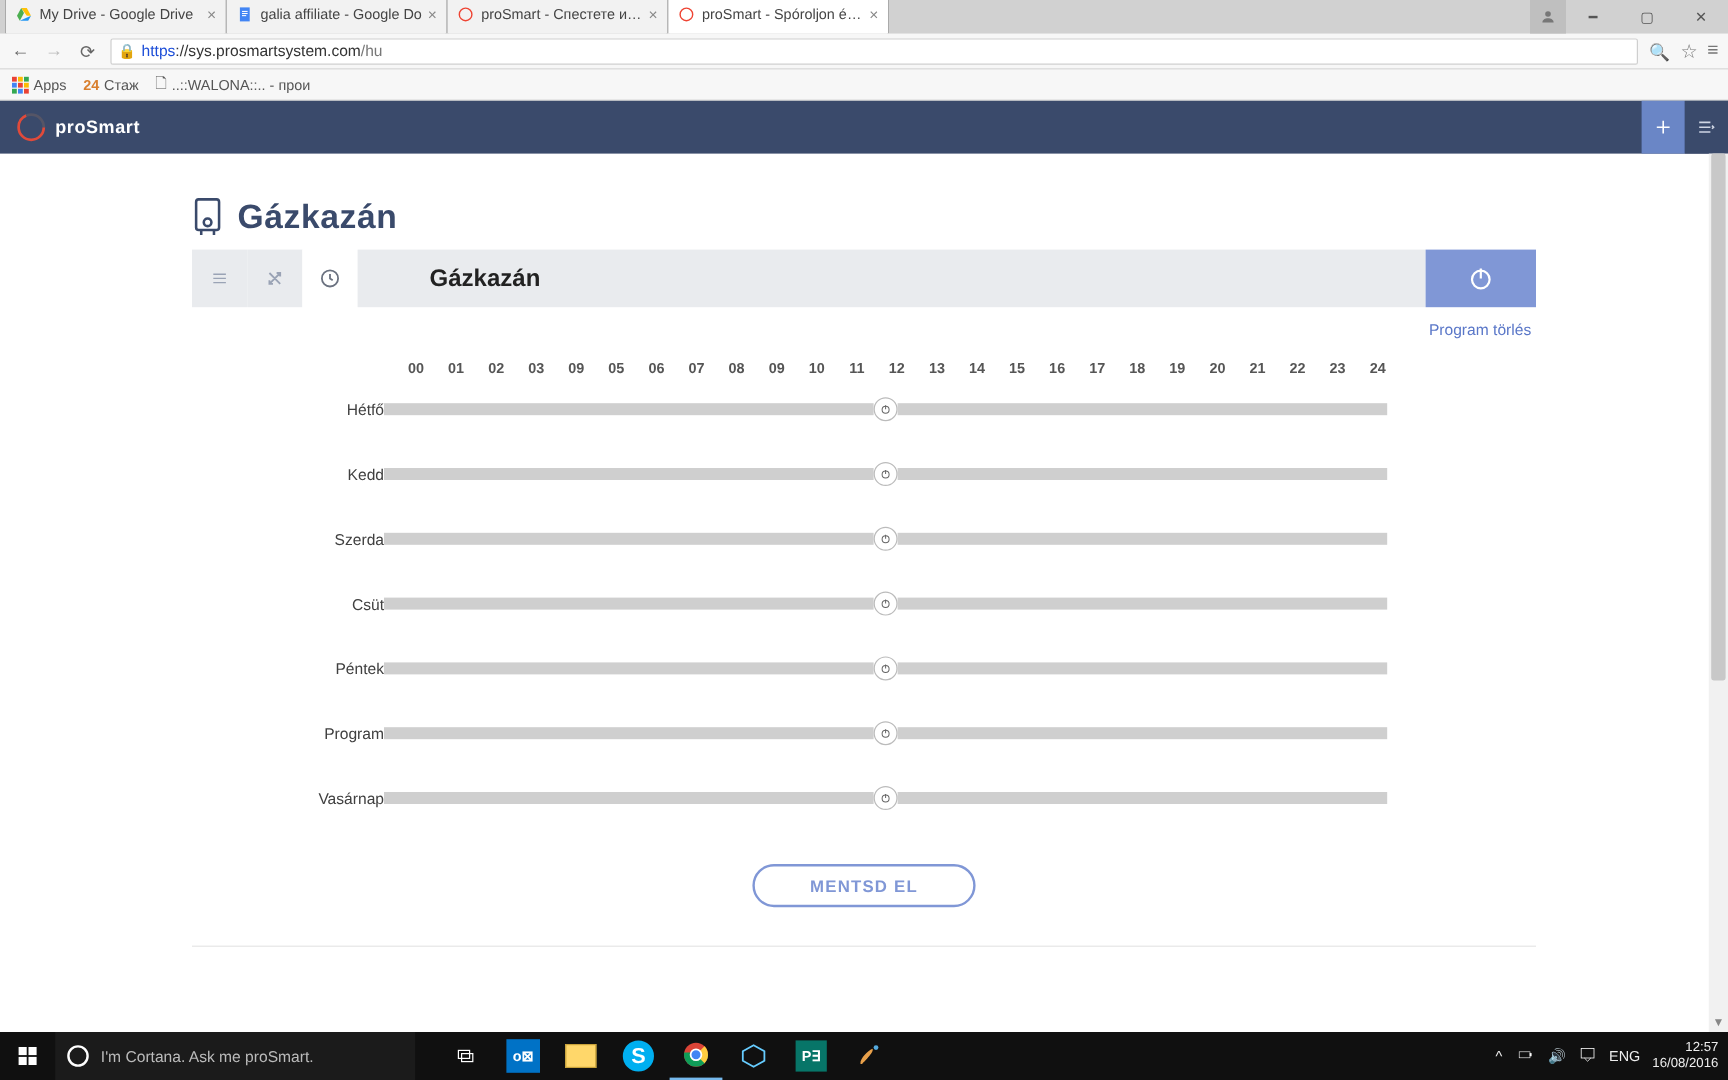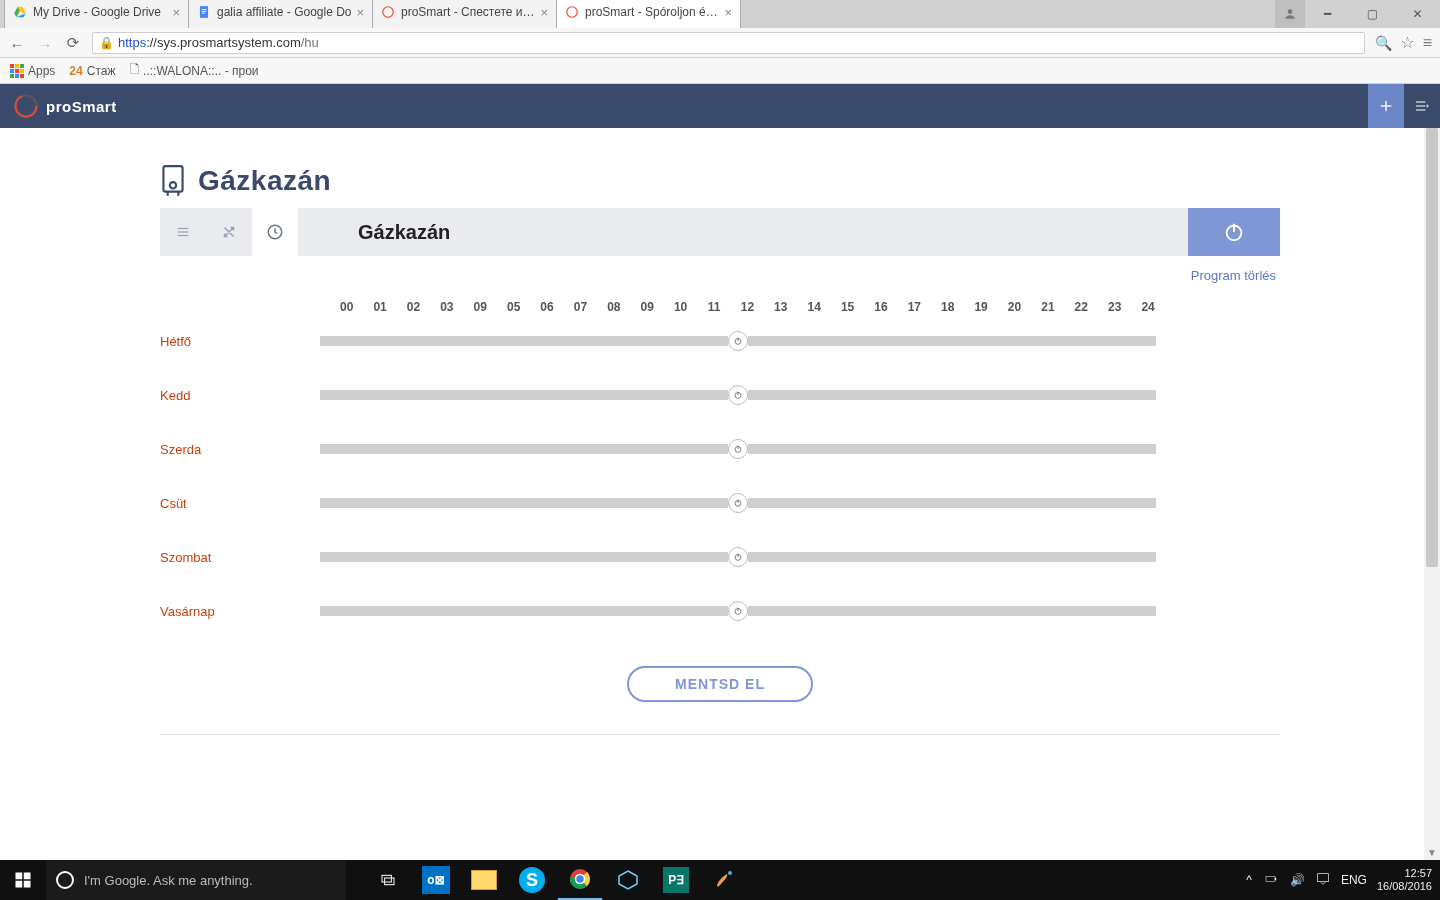--- a/index.html
+++ b/index.html
@@ -49,21 +49,21 @@
 .titlebox{flex:1;background:#e9ebee;display:flex;align-items:center;padding-left:60px;font-size:20px;font-weight:700;color:#222}
 .pwrbtn{width:92px;height:48px;background:#8097d6;display:flex;align-items:center;justify-content:center;color:#fff}
 
 .proglink{text-align:right;padding:10px 4px 0 0}
 .proglink a{color:#5a77c8;font-size:13px;text-decoration:none}
 
 .sched{padding:16px 0 0 0}
 .hoursrow{display:flex;padding-left:170px}
 .hourlab{width:33.4px;text-align:center;font-size:12px;color:#555;font-weight:600}
 .dayrow{display:flex;align-items:center;height:54px}
-.daylab{width:160px;font-size:13px;color:#c2410c}
+.daylab{width:160px;text-align:right;font-size:13px;color:#404040}
 .track{position:relative;width:836px;height:10px}
 .seg{position:absolute;top:0;height:10px;background:#cfcfcf}
 .marker{position:absolute;top:-5px;width:20px;height:20px;border-radius:50%;background:#fff;border:1px solid #bbb;display:flex;align-items:center;justify-content:center;color:#666;font-size:10px;transform:translateX(-50%)}
 
 .savebtn{display:block;margin:28px auto 0;width:186px;height:36px;border:2px solid #8097d6;border-radius:18px;background:#fff;color:#8097d6;font-size:14px;font-weight:700;letter-spacing:1px}
 .hrline{border:none;border-top:1px solid #e5e5e5;margin-top:32px}
 
 
 .taskbar{position:absolute;left:0;right:0;bottom:0;height:40px;background:#101010;display:flex;align-items:center;color:#fff}
 .tstart{width:46px;height:40px;display:flex;align-items:center;justify-content:center}
@@ -313,21 +313,34 @@
             <div class="seg" style="left: 428px; width: 408px;"></div>
             <div class="marker" style="left: 418px;">
               <svg width="10" height="10" viewBox="0 0 24 24" stroke="#666" stroke-width="2" fill="none">
                 <circle cx="12" cy="13" r="7"></circle>
                 <line x1="12" y1="4" x2="12" y2="12"></line>
               </svg>
             </div>
           </div>
         </div>
         <div class="dayrow">
-          <div class="daylab">Szombat</div>
+          <div class="daylab">Péntek</div>
+          <div class="track">
+            <div class="seg" style="left: 0px; width: 408px;"></div>
+            <div class="seg" style="left: 428px; width: 408px;"></div>
+            <div class="marker" style="left: 418px;">
+              <svg width="10" height="10" viewBox="0 0 24 24" stroke="#666" stroke-width="2" fill="none">
+                <circle cx="12" cy="13" r="7"></circle>
+                <line x1="12" y1="4" x2="12" y2="12"></line>
+              </svg>
+            </div>
+          </div>
+        </div>
+        <div class="dayrow">
+          <div class="daylab">Program</div>
           <div class="track">
             <div class="seg" style="left: 0px; width: 408px;"></div>
             <div class="seg" style="left: 428px; width: 408px;"></div>
             <div class="marker" style="left: 418px;">
               <svg width="10" height="10" viewBox="0 0 24 24" stroke="#666" stroke-width="2" fill="none">
                 <circle cx="12" cy="13" r="7"></circle>
                 <line x1="12" y1="4" x2="12" y2="12"></line>
               </svg>
             </div>
           </div>
@@ -362,21 +375,21 @@
   <div class="tstart">
       <svg width="18" height="18" viewBox="0 0 24 24" fill="#fff">
         <rect x="2" y="2" width="9" height="9"></rect>
         <rect x="13" y="2" width="9" height="9"></rect>
         <rect x="2" y="13" width="9" height="9"></rect>
         <rect x="13" y="13" width="9" height="9"></rect>
       </svg>
     </div>
   <div class="tsearch">
     <span class="circ"></span>
-    <span>I'm Google. Ask me anything.</span>
+    <span>I'm Cortana. Ask me proSmart.</span>
   </div>
   <div class="ticons">
     <div class="ticon">
         <svg width="20" height="16" viewBox="0 0 24 24" stroke="#fff" stroke-width="1.5" fill="none">
           <rect x="3" y="5" width="14" height="10"></rect>
           <rect x="7" y="9" width="14" height="10"></rect>
         </svg>
       </div>
     <div class="ticon">
         <div style="width:28px;height:28px;background:#0072c6;color:#fff;font-size:12px;font-weight:700;display:flex;align-items:center;justify-content:center">o⊠</div>

